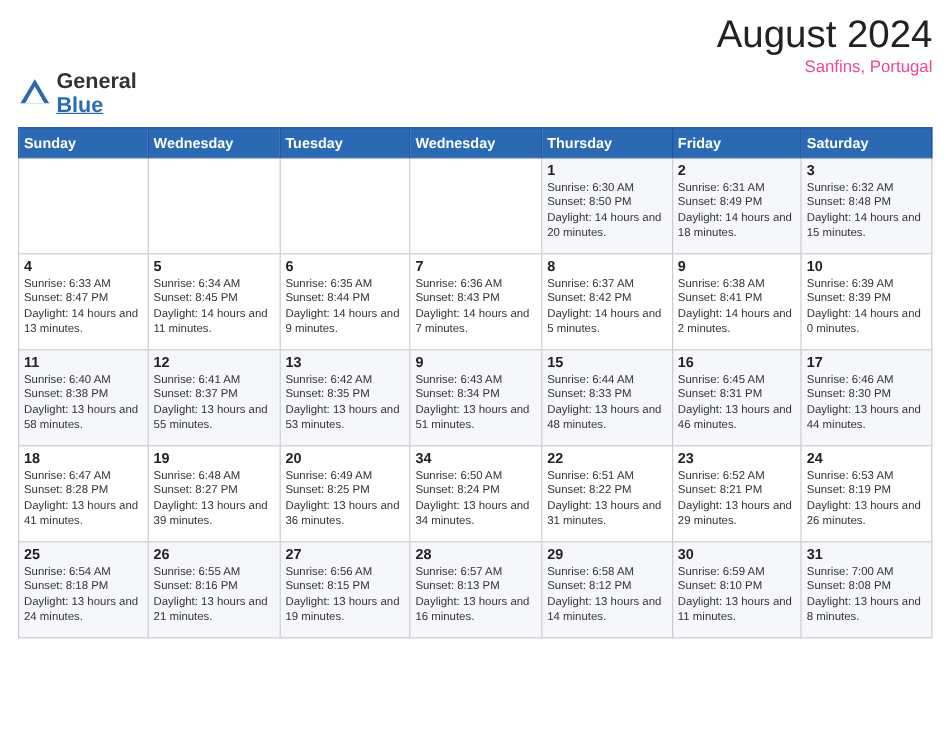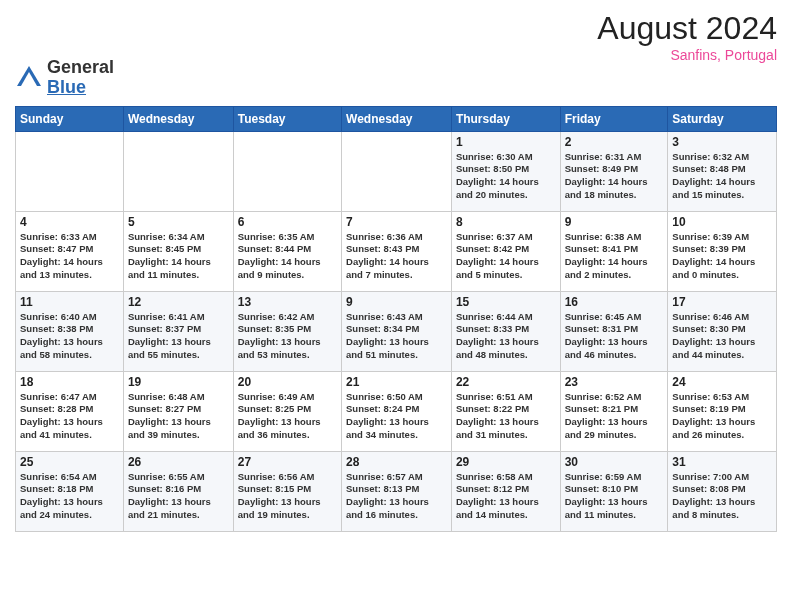--- a/index.html
+++ b/index.html
@@ -83,21 +83,20 @@
     .day-num {
       font-weight: bold;
       font-size: 12px;
       margin-bottom: 2px;
       color: #222;
     }
     .day-info {
       font-size: 9.5px;
       color: #333;
       line-height: 1.35;
-      font-weight: bold;
     }
     .empty-cell {
       background: #fff !important;
     }
     .footer {
       margin-top: 6px;
       font-size: 11px;
       color: #555;
     }
   </style>
@@ -222,21 +221,21 @@
           </td>
           <td>
             <div class="day-num">19</div>
             <div class="day-info">Sunrise: 6:48 AM<br>Sunset: 8:27 PM<br>Daylight: 13 hours and 39 minutes.</div>
           </td>
           <td>
             <div class="day-num">20</div>
             <div class="day-info">Sunrise: 6:49 AM<br>Sunset: 8:25 PM<br>Daylight: 13 hours and 36 minutes.</div>
           </td>
           <td>
-            <div class="day-num">21</div>
+            <div class="day-num">34</div>
             <div class="day-info">Sunrise: 6:50 AM<br>Sunset: 8:24 PM<br>Daylight: 13 hours and 34 minutes.</div>
           </td>
           <td>
             <div class="day-num">22</div>
             <div class="day-info">Sunrise: 6:51 AM<br>Sunset: 8:22 PM<br>Daylight: 13 hours and 31 minutes.</div>
           </td>
           <td>
             <div class="day-num">23</div>
             <div class="day-info">Sunrise: 6:52 AM<br>Sunset: 8:21 PM<br>Daylight: 13 hours and 29 minutes.</div>
           </td>

